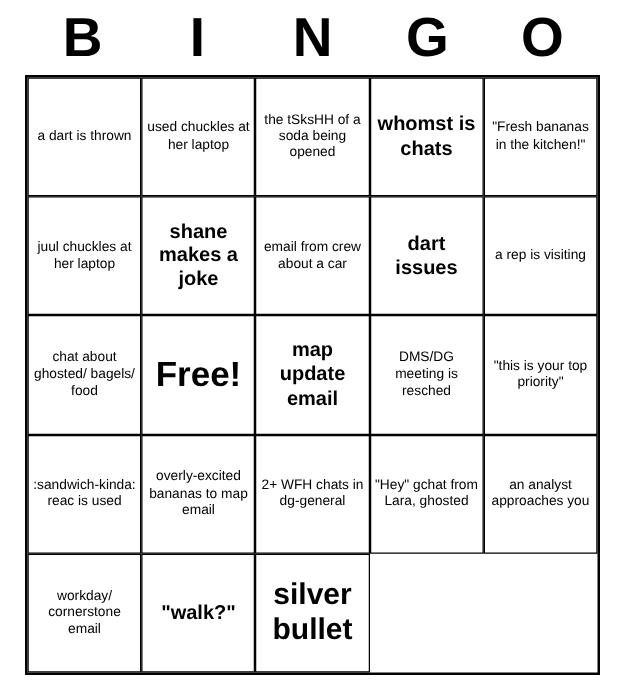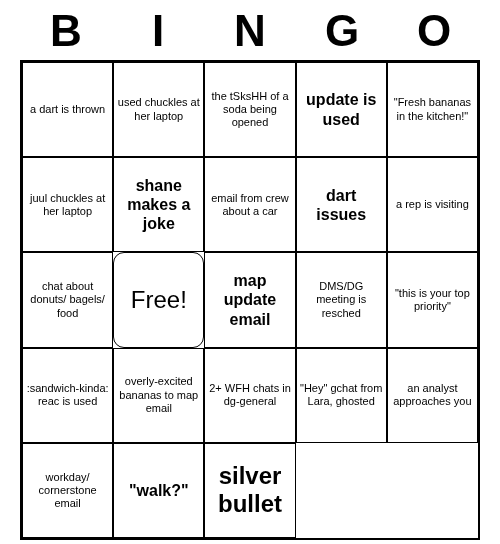--- a/index.html
+++ b/index.html
@@ -38,23 +38,22 @@
       display: flex;
       align-items: center;
       justify-content: center;
       text-align: center;
       padding: 3px;
       font-size: 11px;
       line-height: 1.2;
       word-break: break-word;
     }
     .bingo-cell.free {
-      font-size: 24px;
-      font-weight: normal;
-      border-radius: 11px;
+      font-size: 28px;
+      font-weight: bold;
     }
     .bingo-cell.large-text {
       font-size: 16px;
       font-weight: bold;
     }
     .bingo-cell.xl-text {
       font-size: 24px;
       font-weight: bold;
     }
   </style>
@@ -66,28 +65,28 @@
   <span>I</span>
   <span>N</span>
   <span>G</span>
   <span>O</span>
 </div>
 
 <div class="bingo-grid">
 <div class="bingo-cell">a dart is thrown</div>
     <div class="bingo-cell">used chuckles at her laptop</div>
     <div class="bingo-cell">the tSksHH of a soda being opened</div>
-    <div class="bingo-cell large-text">update is used</div>
+    <div class="bingo-cell large-text">whomst is chats</div>
     <div class="bingo-cell">"Fresh bananas in the kitchen!"</div>
     <div class="bingo-cell">juul chuckles at her laptop</div>
     <div class="bingo-cell large-text">shane makes a joke</div>
     <div class="bingo-cell">email from crew about a car</div>
     <div class="bingo-cell large-text">dart issues</div>
     <div class="bingo-cell">a rep is visiting</div>
-    <div class="bingo-cell">chat about donuts/ bagels/ food</div>
+    <div class="bingo-cell">chat about ghosted/ bagels/ food</div>
     <div class="bingo-cell free">Free!</div>
     <div class="bingo-cell large-text">map update email</div>
     <div class="bingo-cell">DMS/DG meeting is resched</div>
     <div class="bingo-cell">"this is your top priority"</div>
     <div class="bingo-cell">:sandwich-kinda: reac is used</div>
     <div class="bingo-cell">overly-excited bananas to map email</div>
     <div class="bingo-cell">2+ WFH chats in dg-general</div>
     <div class="bingo-cell">"Hey" gchat from Lara, ghosted</div>
     <div class="bingo-cell">an analyst approaches you</div>
     <div class="bingo-cell">workday/ cornerstone email</div>

